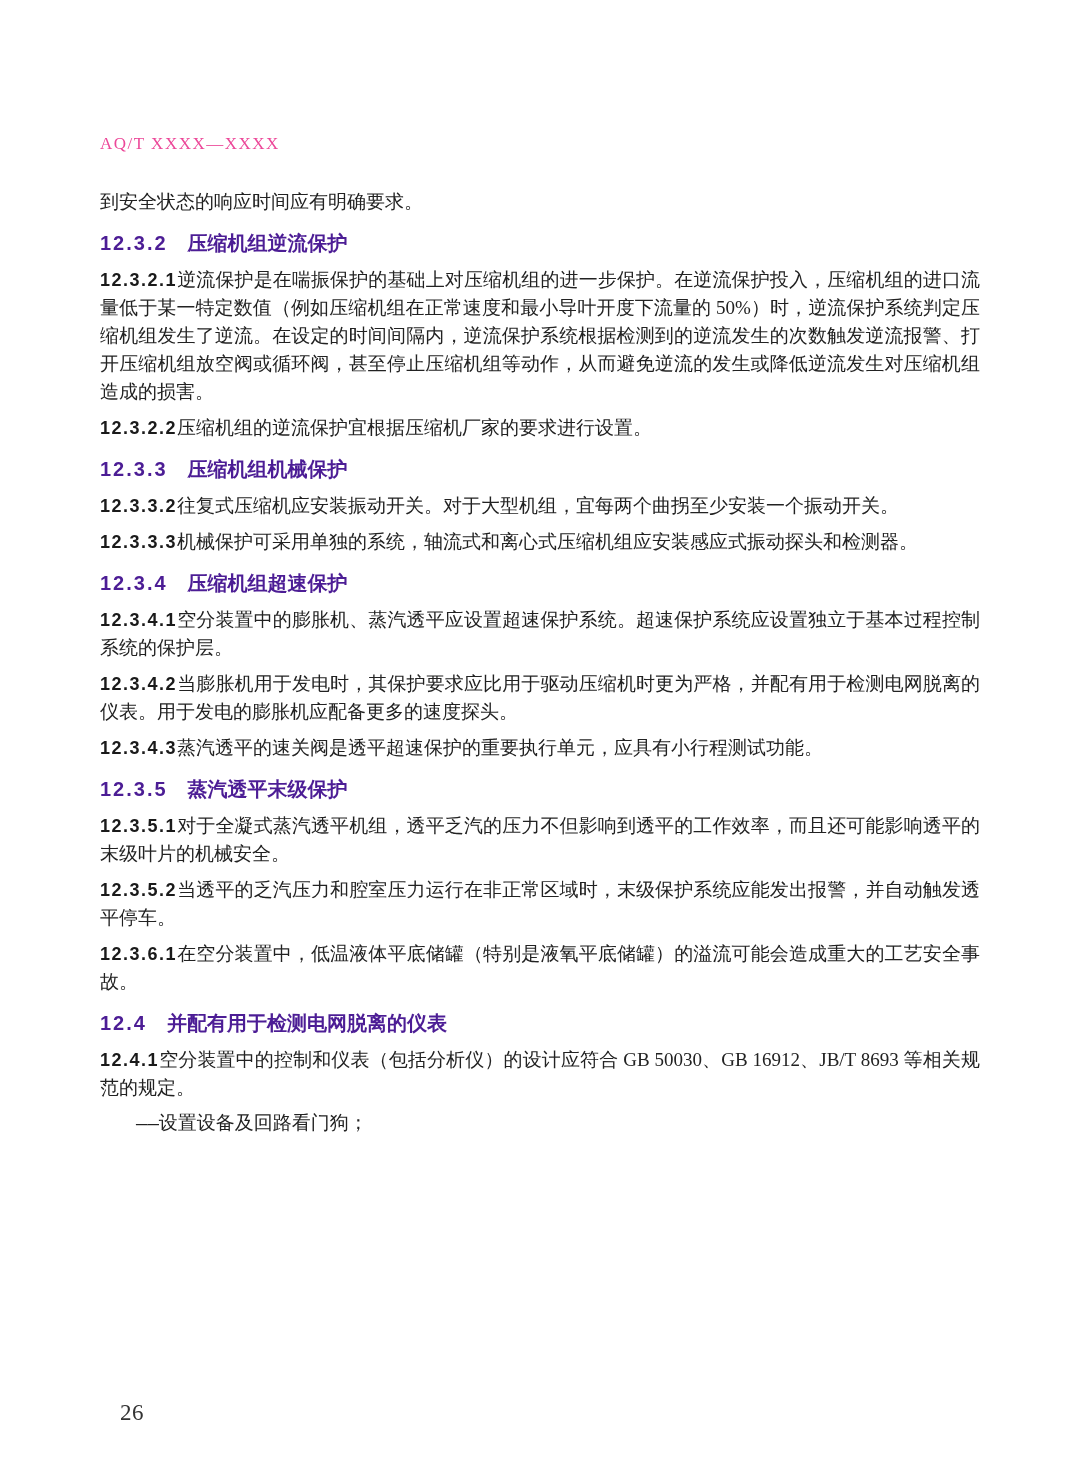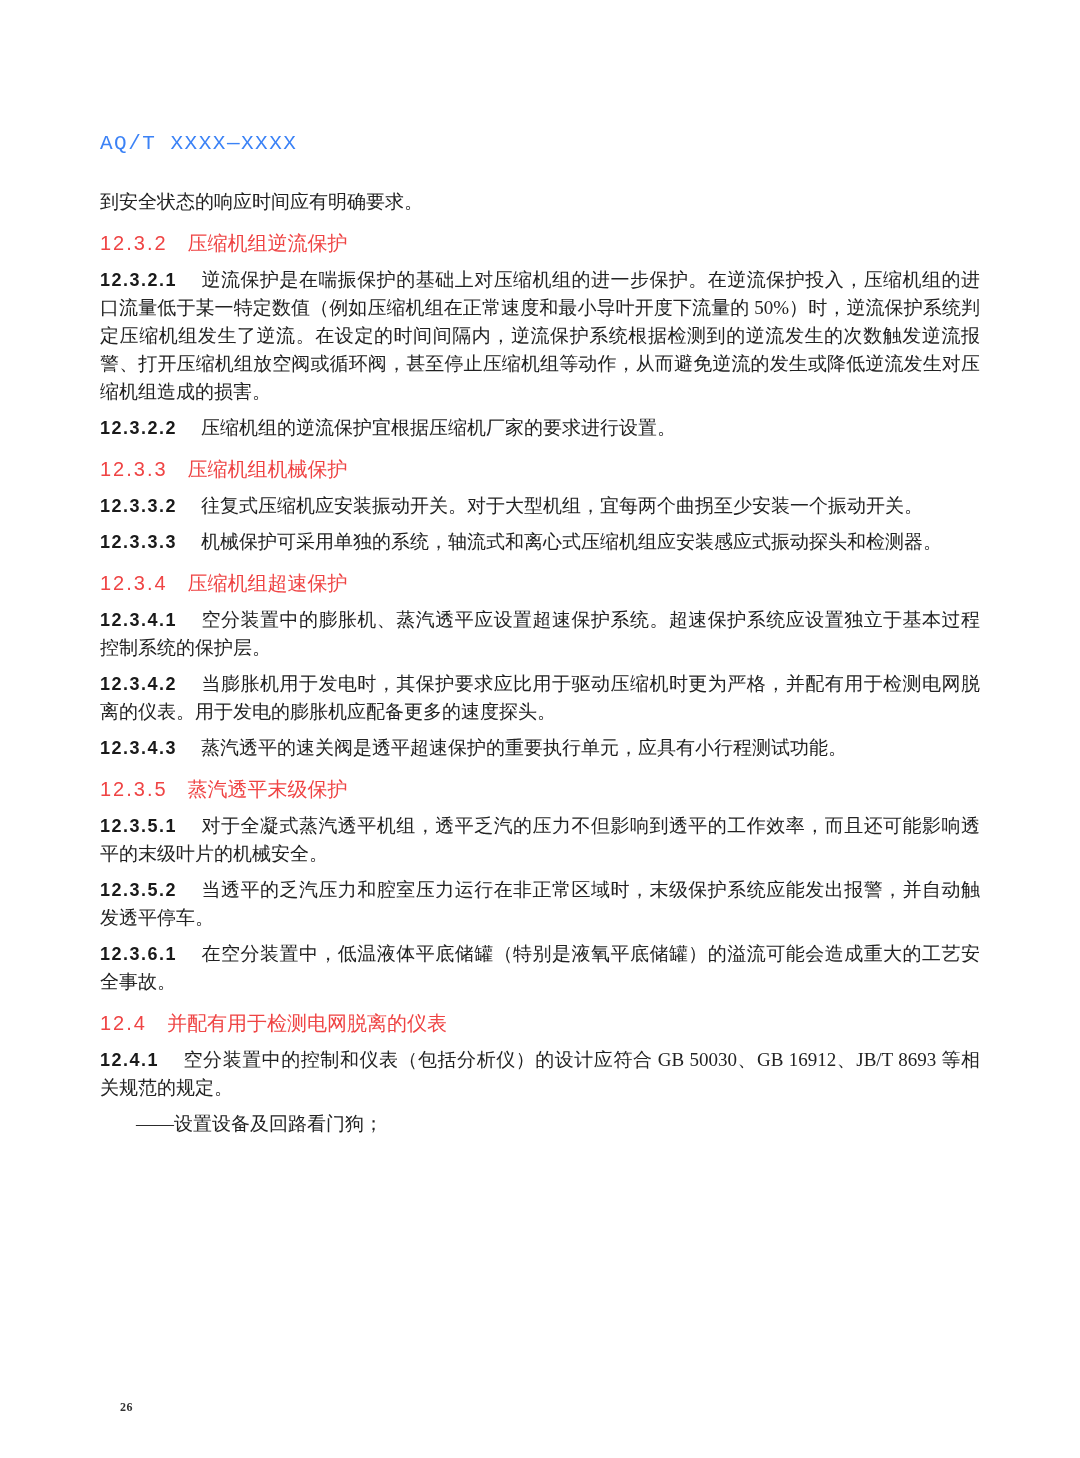--- a/index.html
+++ b/index.html
@@ -13,75 +13,74 @@
     color: #222222;
   }
   .content {
     position: absolute;
     left: 100px;
     top: 0;
     width: 880px;
     padding-top: 134px;
   }
   .doc-header {
-    font-family: Liberation Mono, monospace;
-    font-size: 21px;
+    font-family: Liberation Serif, serif;
+    font-size: 17px;
     line-height: 20px;
     letter-spacing: 1.5px;
-    color: #3b82f6;
+    color: #ec4899;
   }
   .para {
     font-size: 19px;
     line-height: 28px;
     text-align: justify;
     margin: 0;
   }
   .continuation { margin-top: 34px; }
   .heading {
     font-family: "Liberation Sans", "DejaVu Sans", sans-serif;
-    font-weight: normal;
+    font-weight: bold;
     font-size: 20px;
     line-height: 22px;
-    color: #ef4444;
+    color: #4c1d95;
     margin: 16px 0 12px 0;
   }
   .heading .num {
     letter-spacing: 2px;
     margin-right: 20px;
   }
   .clause {
     font-size: 19px;
     line-height: 28px;
     text-align: justify;
     margin: 8px 0 0 0;
   }
   .clause .num {
     font-family: "Liberation Sans", "DejaVu Sans", sans-serif;
     font-weight: 600;
     font-size: 18px;
     letter-spacing: 1.5px;
-    margin-right: 24px;
     color: #1a1a1a;
     white-space: nowrap;
   }
   .dash-item {
     font-size: 19px;
     line-height: 28px;
     margin: 8px 0 0 0;
     padding-left: 36px;
     text-align: justify;
+    font-family: Liberation Mono, monospace;
   }
   .page-number {
     position: absolute;
     left: 120px;
     top: 1400px;
-    font-size: 12px;
+    font-size: 23px;
     color: #333333;
     letter-spacing: 0.5px;
-    font-weight: bold;
   }
 </style>
 </head>
 <body>
 
 <div class="page">
   <div class="content">
 
     <div class="doc-header">AQ/T XXXX—XXXX</div>
 

